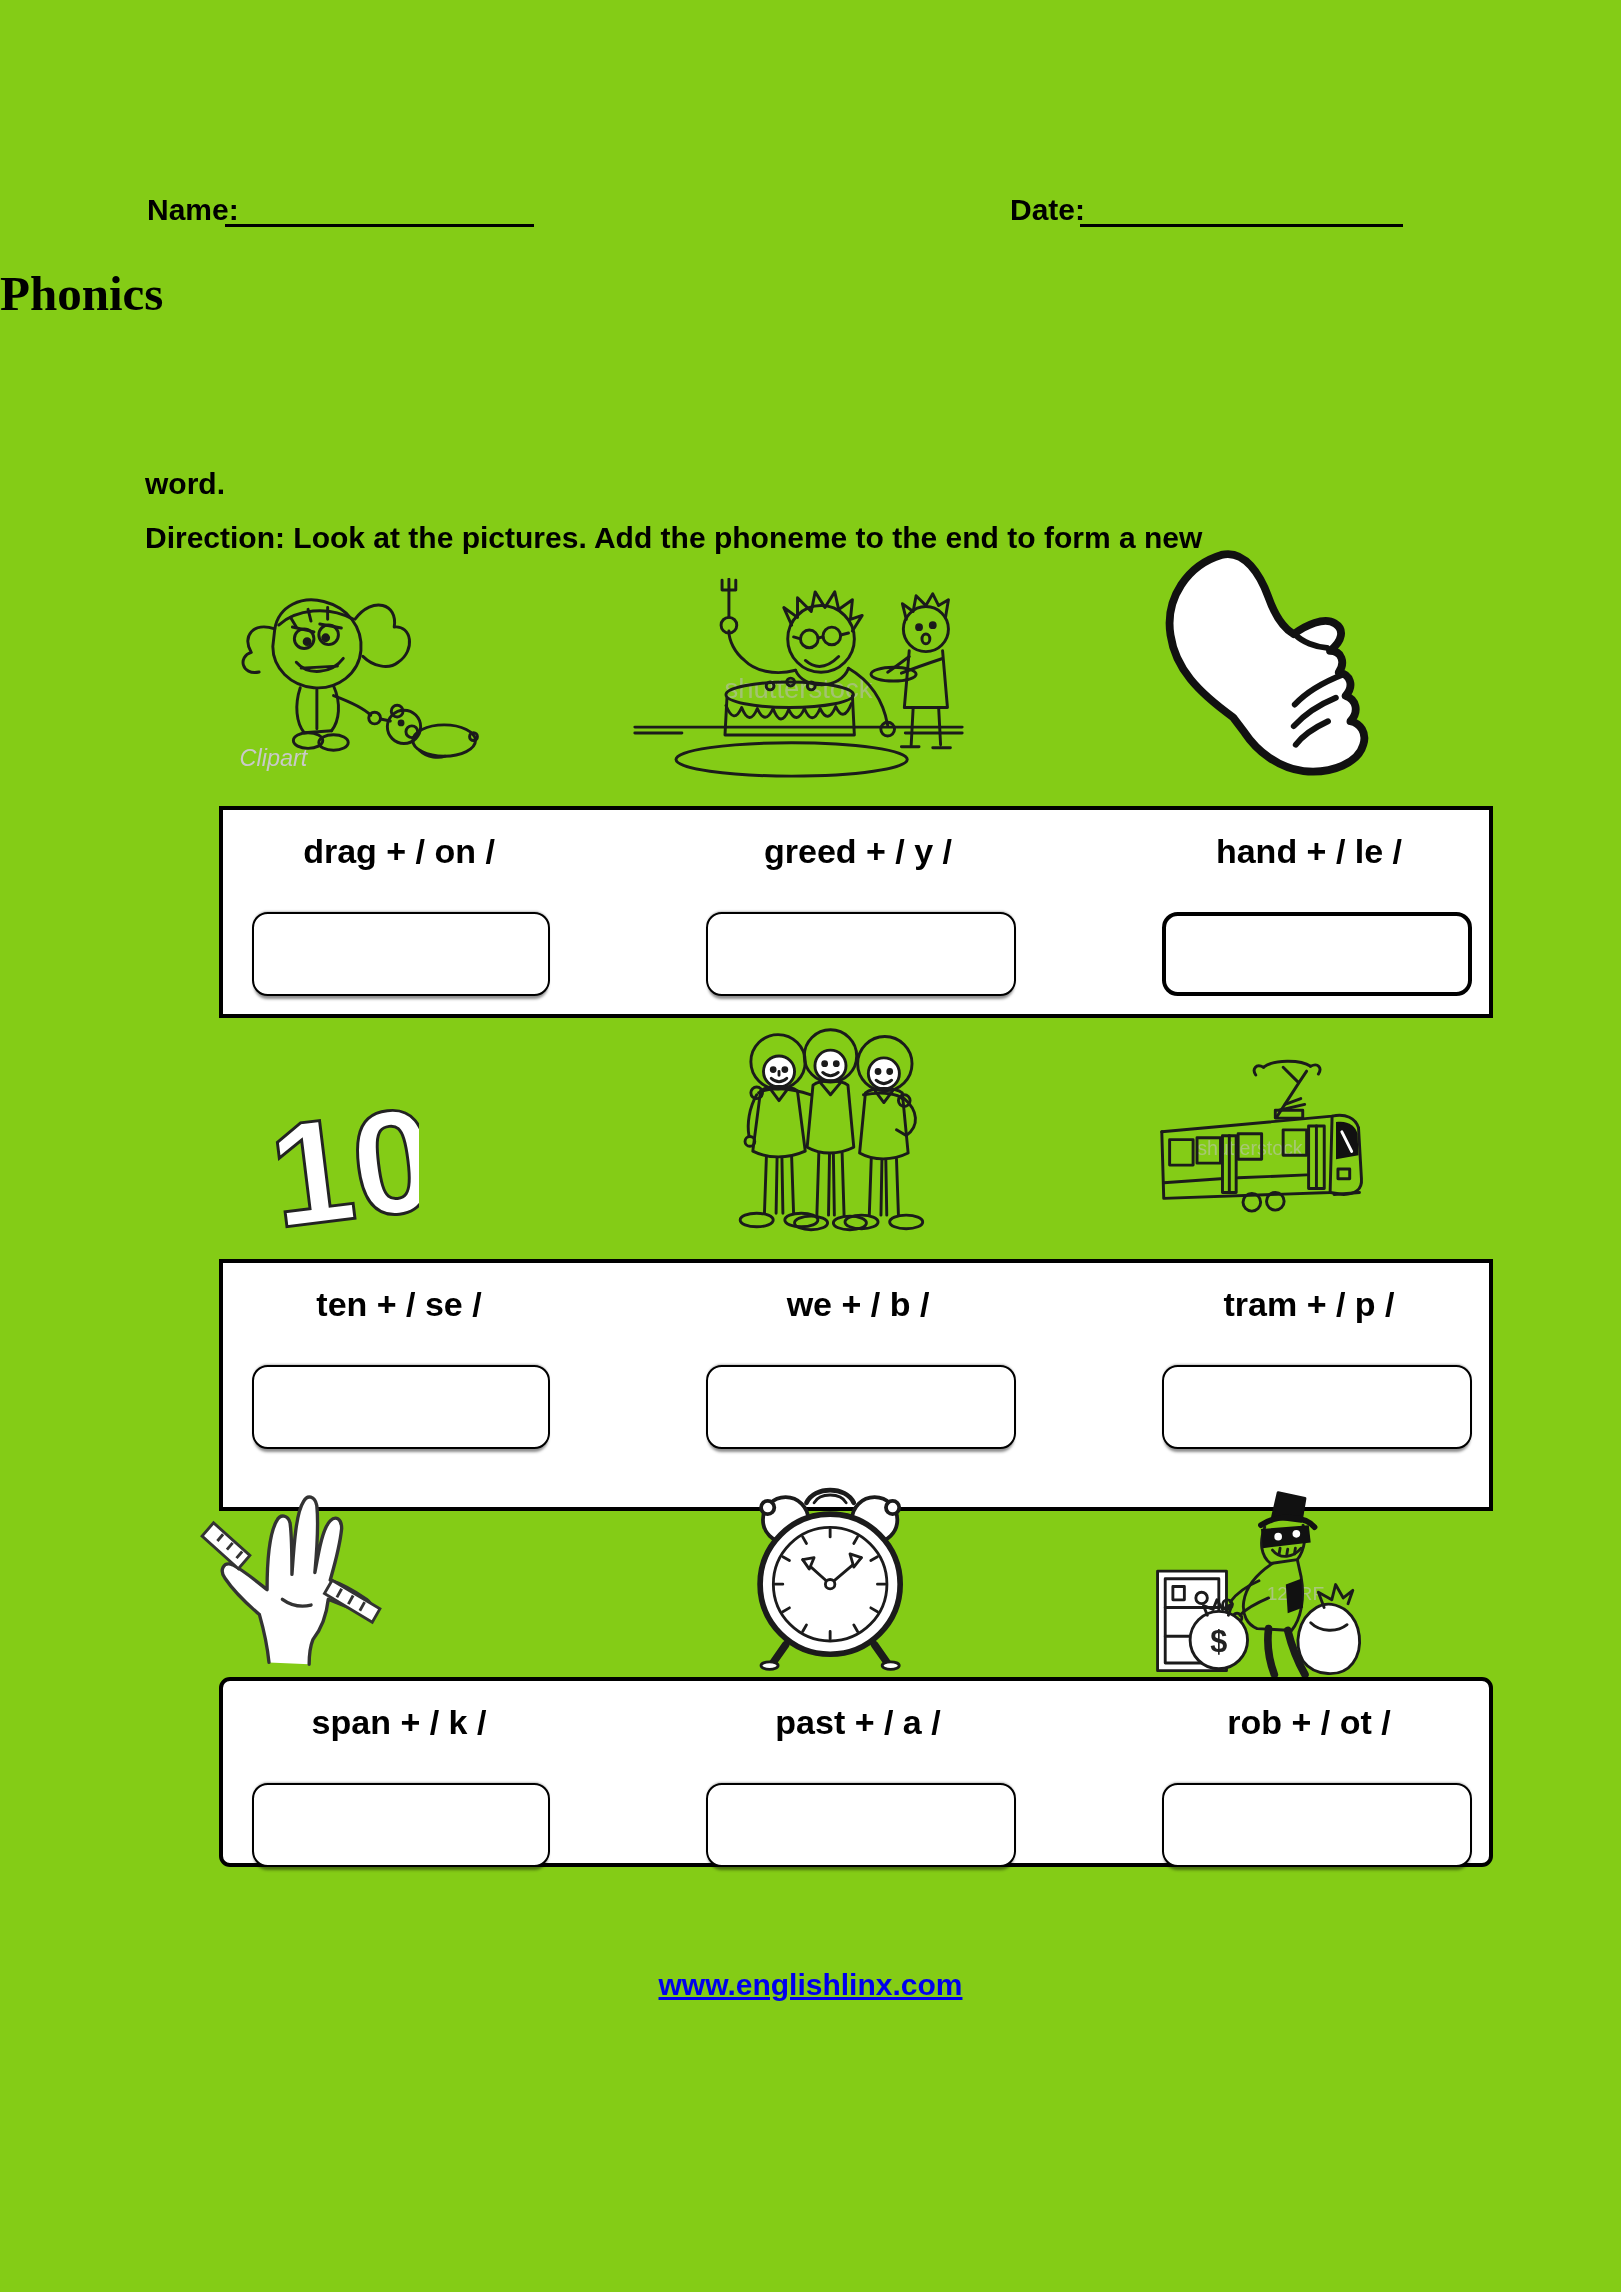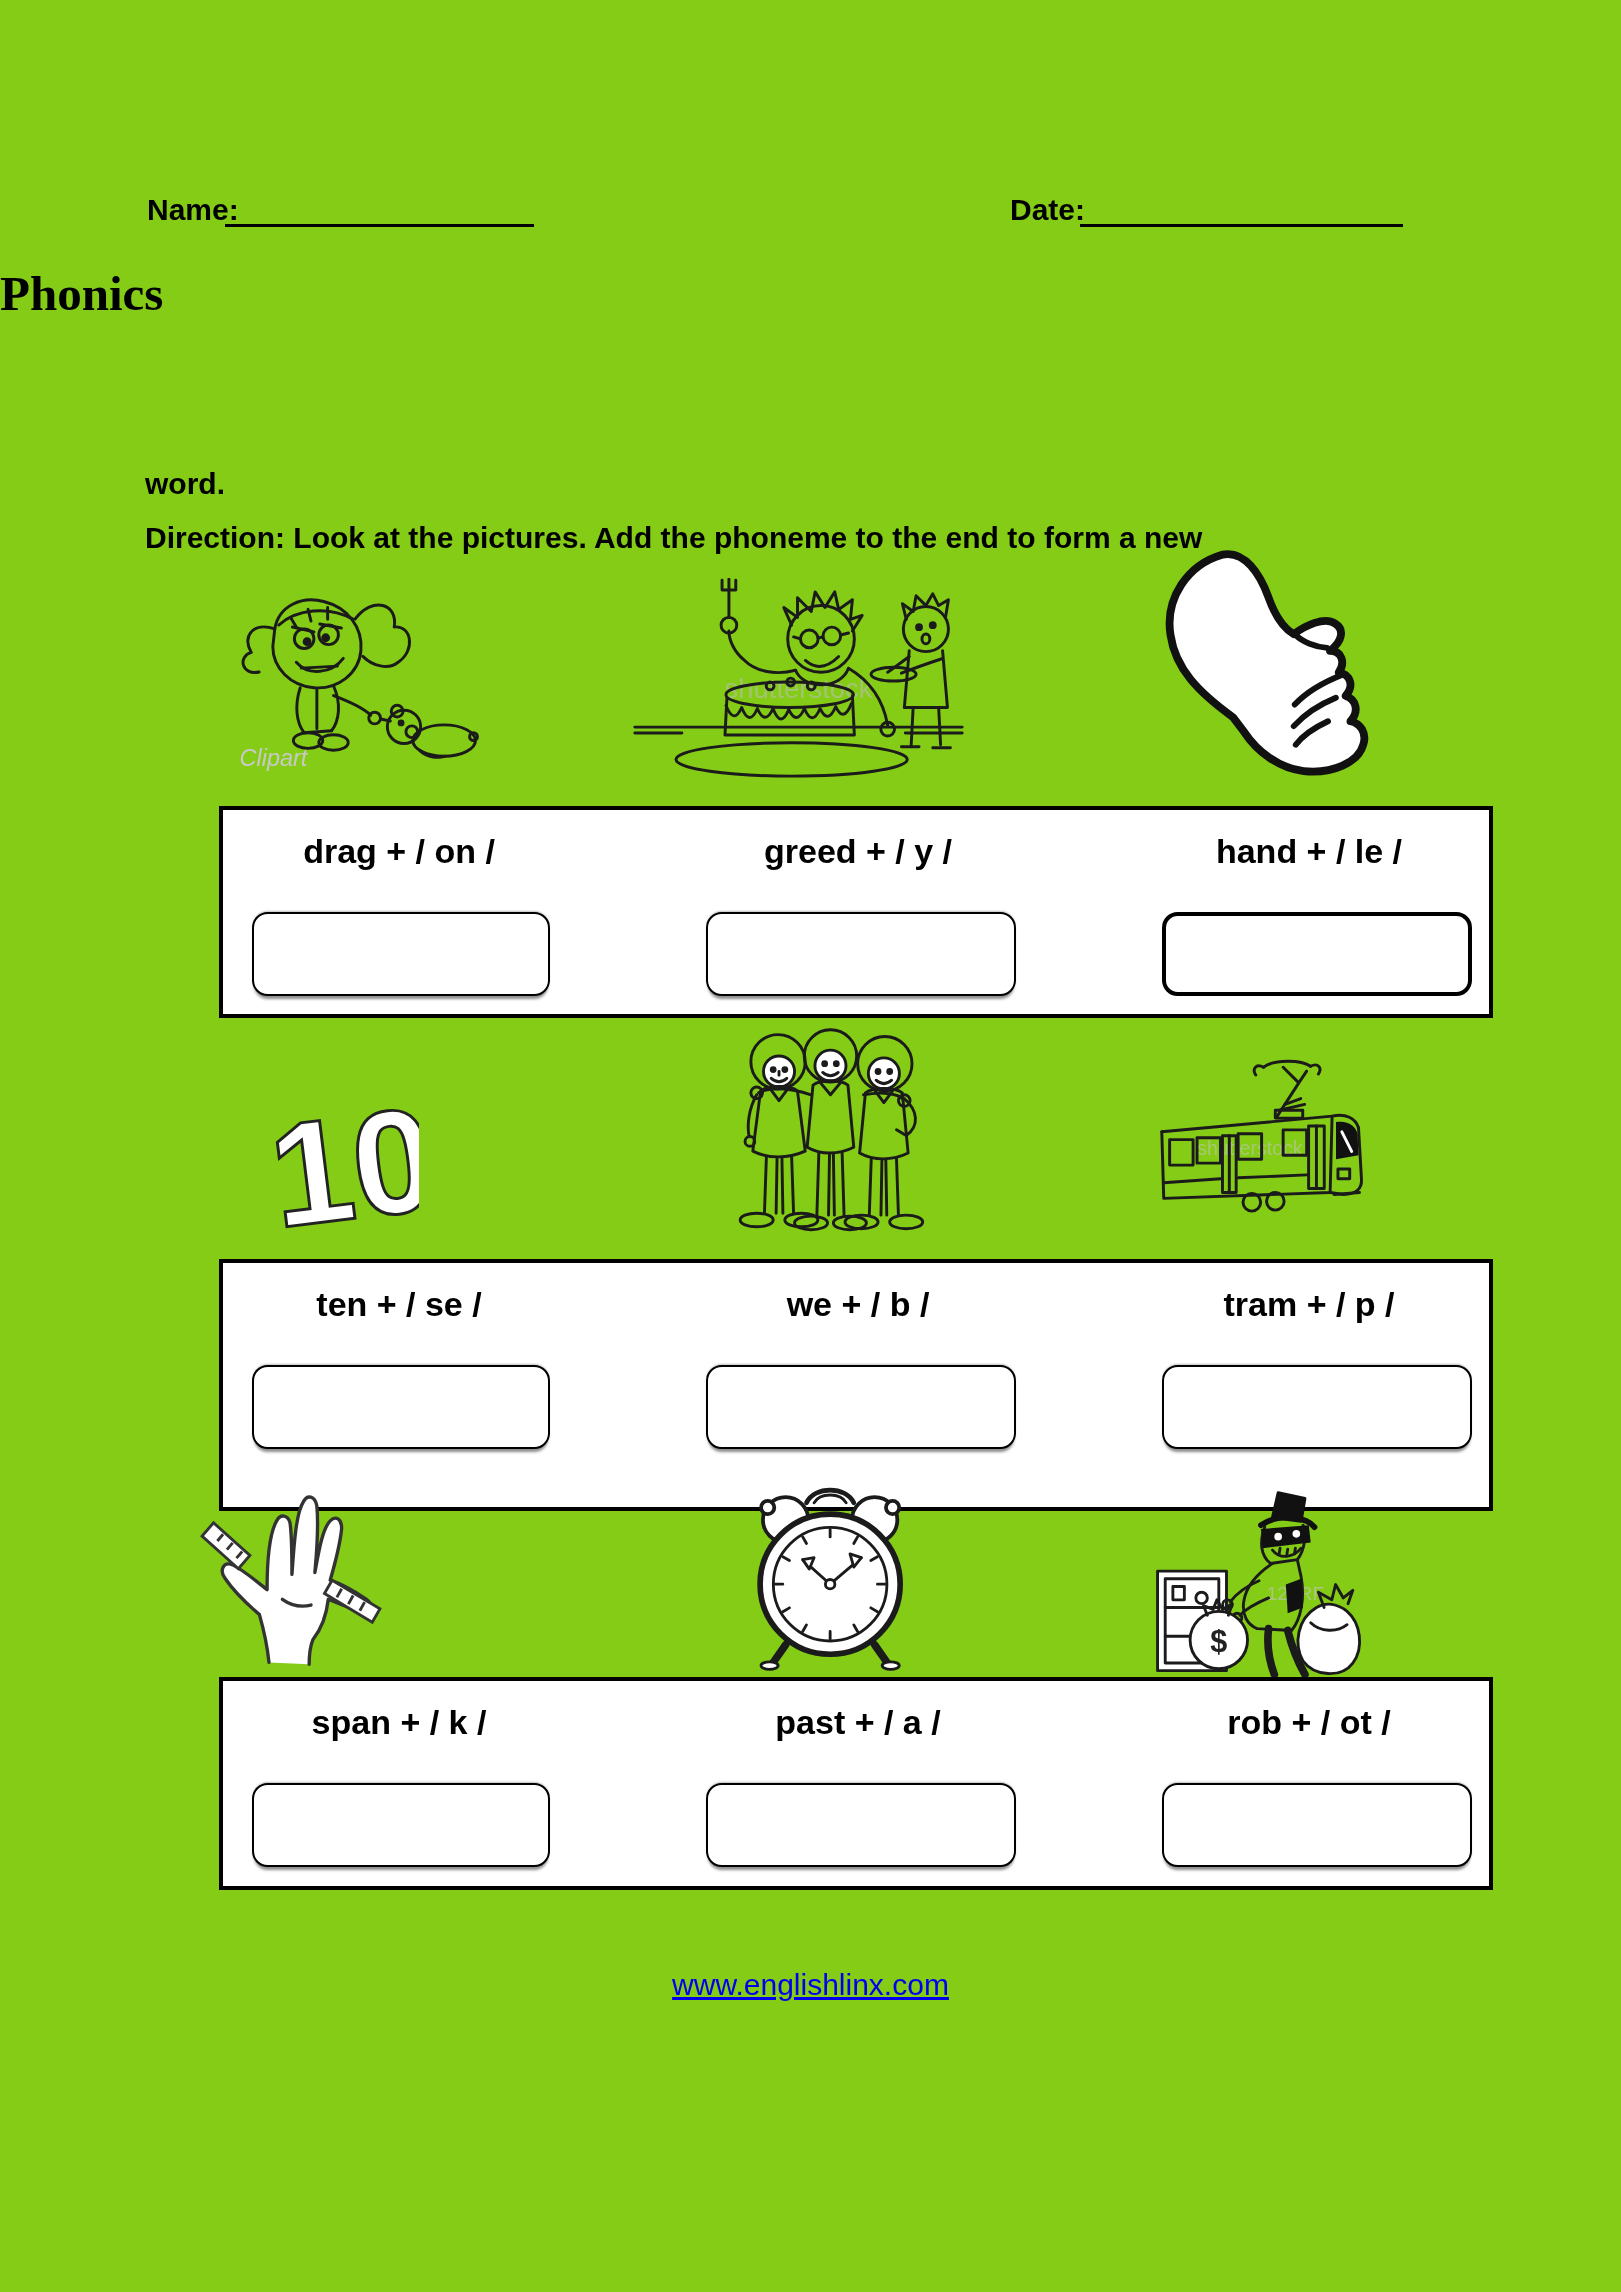--- a/index.html
+++ b/index.html
@@ -7,42 +7,42 @@
          font-family:"Liberation Sans", sans-serif;color:#000;}
   .hdr-label{position:absolute;font-size:30px;font-weight:bold;}
   .write-line{position:absolute;height:0;border-bottom:3.9px solid #000;}
   .title{position:absolute;top:265px;left:0;width:1332px;text-align:left;
          font-family:"Liberation Serif", serif;font-weight:bold;font-size:49px;}
   .heading{position:absolute;top:361px;left:145px;font-size:49px;font-weight:bold;letter-spacing:1px;}
   .direction{position:absolute;top:457px;left:145px;width:1255px;font-size:30px;font-weight:bold;line-height:54px;}
   .row-box{position:absolute;left:188px;width:1274px;border:4.9px solid #000;box-sizing:border-box;background:#fff;margin-left:31px;}
   .row1{top:806px;height:212px;}
   .row2{top:1259px;height:252px;}
-  .row3{top:1677px;height:213px;}
+  .row3{top:1677px;height:190px;border-radius:11px;}
   .cell-label{position:absolute;top:21.6px;transform:translateX(-50%);
               font-size:34px;font-weight:bold;white-space:nowrap;}
   .cl1{left:176px;} .cl2{left:635px;} .cl3{left:1086px;}
   .answer{position:absolute;top:102px;height:84px;border:2.9px solid #000;border-radius:15.7px;
           box-sizing:border-box;background:#fff;
           box-shadow:0 4.9px 2.9px -2px rgba(0,0,0,.45), 0 -2px 2px -1px rgba(0,0,0,.25);}
   .an1{left:29px;width:298px;} .an2{left:483px;width:310px;} .an3{left:939px;width:310px;}
   .answer--thick{border-width:4.9px;box-shadow:none;}
   .pic{position:absolute;}
   .pic svg{width:100%;height:100%;display:block;}
   .p-r1c1{left:218px;top:570px;width:279px;height:206px;text-align:center;}
   .p-r1c2{left:627px;top:578px;width:343px;height:211px;}
   .p-r1c3{left:1149px;top:541px;width:225px;height:245px;}
   .p-r2c1{left:257px;top:1073px;width:162px;height:172px;}
   .p-r2c2{left:717px;top:1021px;width:225px;height:233px;}
   .p-r2c3{left:1152px;top:1051px;width:230px;height:191px;}
   .p-r3c1{left:184px;top:1475px;width:235px;height:196px;}
   .p-r3c2{left:737px;top:1482px;width:191px;height:194px;}
   .p-r3c3{left:1149px;top:1485px;width:221px;height:201px;}
   .footer{position:absolute;top:1968px;left:0;width:1621px;text-align:center;}
-  .footer a{color:#0000ee;font-size:30px;font-weight:normal;text-decoration:underline;}
+  .footer a{color:#0000ee;font-size:30px;font-weight:bold;text-decoration:underline;}
   .wm{font-family:"Liberation Sans", sans-serif;}
 </style>
 </head>
 <body>
 
 <div class="sheet">
 
   <div class="hdr-label" style="left:147px;top:193px;">Name:</div>
   <div class="write-line" style="left:225px;top:224px;width:309px;"></div>
   <div class="hdr-label" style="left:1010px;top:193px;">Date:</div>

